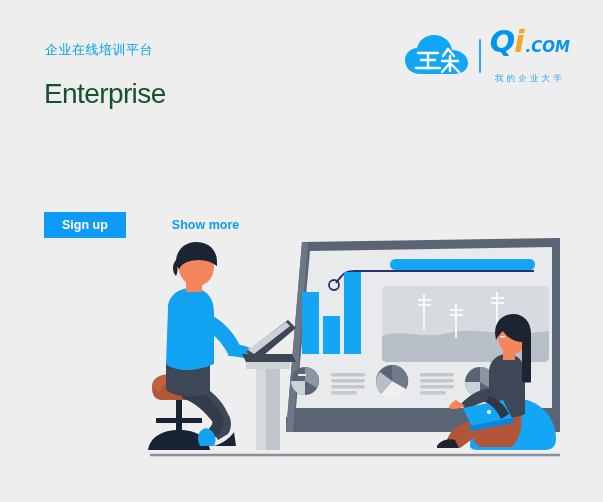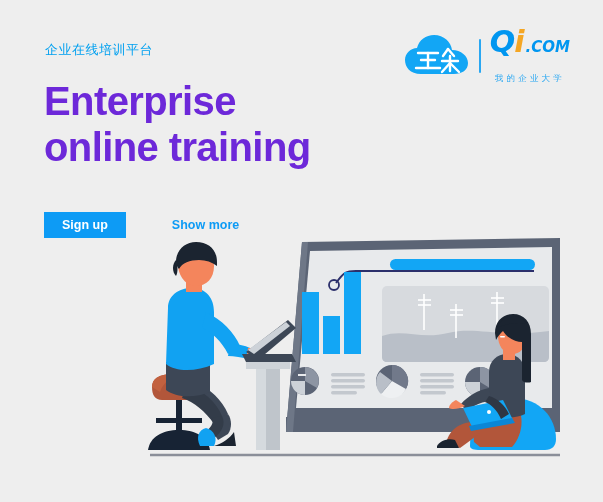--- a/index.html
+++ b/index.html
@@ -39,21 +39,21 @@
     font-family:"DejaVu Sans", sans-serif;margin-left:1px;text-align:right;
   }
   .logo-sub{
     font-size:8.5px;color:#29a7f2;letter-spacing:3.2px;margin-top:16px;
     text-align:center;white-space:nowrap;
   }
 
   
   .headline{
     position:absolute;left:44px;top:78px;
-    font-size:40px;font-weight:bold;color:#6d28d9;
+    font-size:28px;font-weight:normal;color:#14532d;
     line-height:1.16;letter-spacing:-0.6px;
     font-family:"Liberation Sans", sans-serif;
   }
   .headline div{white-space:nowrap;}
 
   
   .cta{position:absolute;left:44px;top:212px;display:flex;align-items:center;}
   .btn-signup{
     background:#0d9bf5;color:#ffffff;border:none;
     font-size:12.5px;font-weight:bold;
@@ -101,21 +101,20 @@
         <span class="logo-q">Q</span>
         <span class="logo-i">i</span>
         <span class="logo-com">.COM</span>
       </span>
       <span class="logo-sub">我的企业大学</span>
     </span>
   </div>
 
   <div class="headline">
     <div>Enterprise</div>
-    <div>online training</div>
   </div>
 
   <div class="cta">
     <button class="btn-signup">Sign up</button>
     <button class="btn-showmore">Show more</button>
   </div>
 
   <div class="illustration">
     <svg viewBox="0 0 603 240" width="603" height="240" aria-hidden="true">
 

